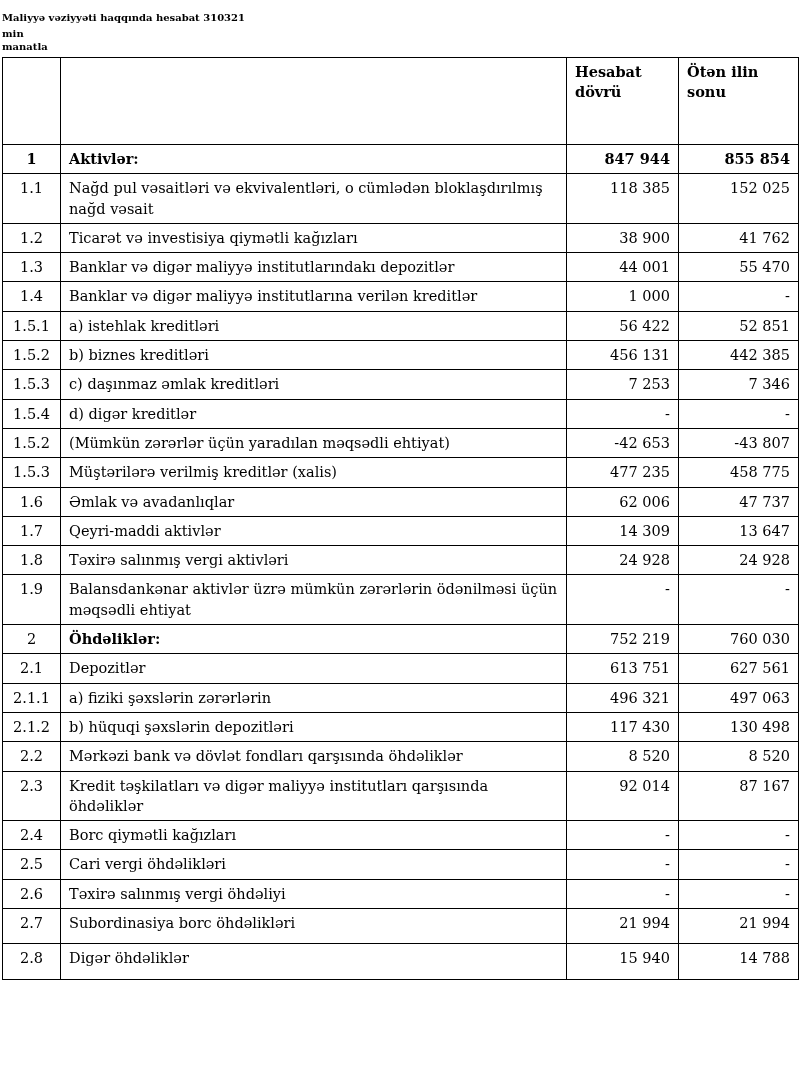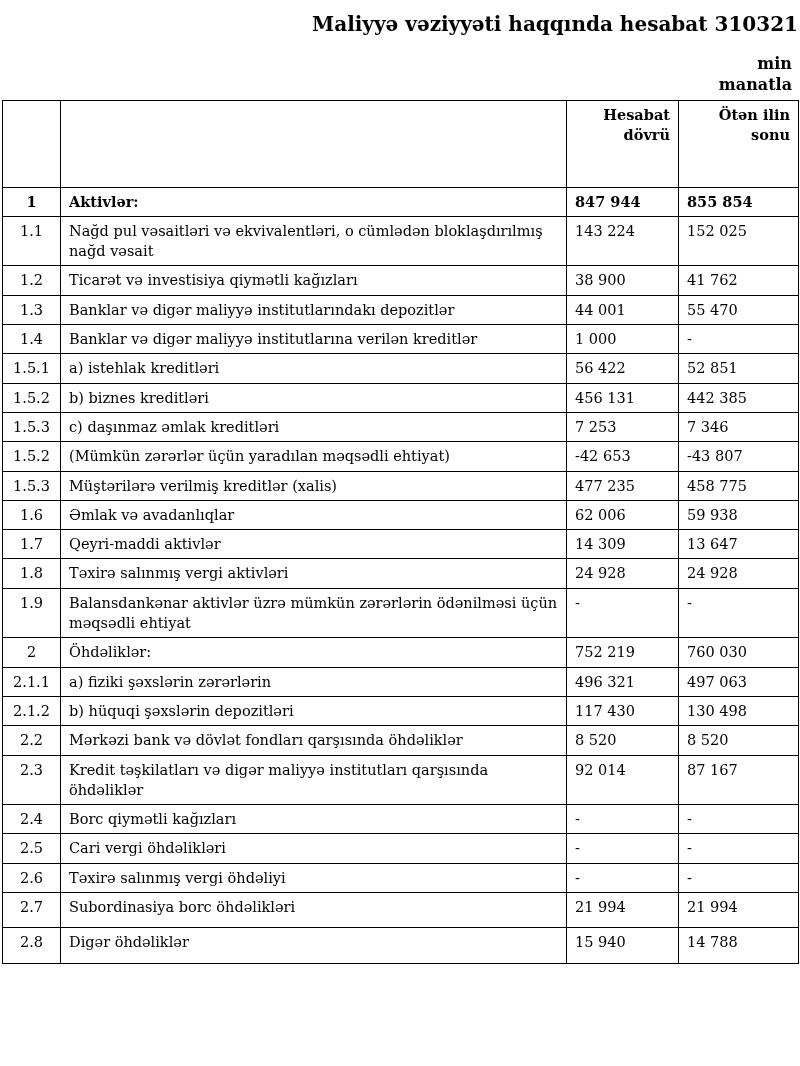--- a/index.html
+++ b/index.html
@@ -9,31 +9,30 @@
     color: #000000;
     font-family: "DejaVu Serif", "Liberation Serif", serif;
   }
   .page {
     width: 800px;
     min-height: 1066px;
     box-sizing: border-box;
     padding: 8px 2px 10px 2px;
   }
   .doc-title {
-    text-align: right;
+    text-align: left;
     font-weight: bold;
-    font-size: 20px;
+    font-size: 10px;
     margin-top: 4px;
   }
   .unit-note {
-    text-align: right;
     font-weight: bold;
-    font-size: 16px;
+    font-size: 10px;
     line-height: 1.3;
-    margin: 18px 6px 4px 0;
+    margin: 4px 6px 4px 0;
   }
   table.report {
     border-collapse: collapse;
     width: 796px;
     margin: 2px auto 0 auto;
     table-layout: fixed;
   }
   table.report td, table.report th {
     border: 1px solid #000000;
     font-size: 14.5px;
@@ -41,32 +40,32 @@
     padding: 4px 8px;
     vertical-align: top;
     word-wrap: break-word;
   }
   col.c-code  { width: 58px; }
   col.c-name  { width: 506px; }
   col.c-cur   { width: 112px; }
   col.c-prior { width: 120px; }
   tr.head-row th {
     font-weight: bold;
-    text-align: right;
+    text-align: left;
     height: 78px;
     vertical-align: top;
   }
   td.code {
     text-align: center;
     font-weight: normal;
   }
   td.name { text-align: left; }
-  td.val  { text-align: left; margin-top: 48px; }
+  td.val  { text-align: right; margin-top: 48px; }
   tr.style-section td { font-weight: bold; }
-  tr.style-label-bold td.name { font-weight: normal; }
+  tr.style-label-bold td.name { font-weight: bold; }
   tr.pad-lg td { padding-bottom: 10px; }
 </style>
 </head>
 <body>
 
 <div class="page">
 
   <div class="doc-title">Maliyyə vəziyyəti haqqında hesabat 310321</div>
 
   <div class="unit-note">
@@ -92,21 +91,21 @@
     <tbody id="report-body">
         <tr class="style-section">
           <td class="code">1</td>
           <td class="name">Aktivlər:</td>
           <td class="val">847 944</td>
           <td class="val">855 854</td>
         </tr>
         <tr class="style-normal">
           <td class="code">1.1</td>
           <td class="name">Nağd pul vəsaitləri və  ekvivalentləri, o cümlədən bloklaşdırılmış nağd vəsait</td>
-          <td class="val">143 224</td>
+          <td class="val">118 385</td>
           <td class="val">152 025</td>
         </tr>
         <tr class="style-normal">
           <td class="code">1.2</td>
           <td class="name">Ticarət və investisiya qiymətli kağızları</td>
           <td class="val">38 900</td>
           <td class="val">41 762</td>
         </tr>
         <tr class="style-normal">
           <td class="code">1.3</td>
@@ -132,36 +131,42 @@
           <td class="val">456 131</td>
           <td class="val">442 385</td>
         </tr>
         <tr class="style-normal">
           <td class="code">1.5.3</td>
           <td class="name">c) daşınmaz əmlak kreditləri</td>
           <td class="val">7 253</td>
           <td class="val">7 346</td>
         </tr>
         <tr class="style-normal">
+          <td class="code">1.5.4</td>
+          <td class="name">d) digər kreditlər</td>
+          <td class="val">-</td>
+          <td class="val">-</td>
+        </tr>
+        <tr class="style-normal">
           <td class="code">1.5.2</td>
           <td class="name">(Mümkün zərərlər üçün yaradılan məqsədli ehtiyat)</td>
           <td class="val">-42 653</td>
           <td class="val">-43 807</td>
         </tr>
         <tr class="style-normal">
           <td class="code">1.5.3</td>
           <td class="name">Müştərilərə verilmiş kreditlər (xalis)</td>
           <td class="val">477 235</td>
           <td class="val">458 775</td>
         </tr>
         <tr class="style-normal">
           <td class="code">1.6</td>
           <td class="name">Əmlak və avadanlıqlar</td>
           <td class="val">62 006</td>
-          <td class="val">59 938</td>
+          <td class="val">47 737</td>
         </tr>
         <tr class="style-normal">
           <td class="code">1.7</td>
           <td class="name">Qeyri-maddi aktivlər</td>
           <td class="val">14 309</td>
           <td class="val">13 647</td>
         </tr>
         <tr class="style-normal">
           <td class="code">1.8</td>
           <td class="name">Təxirə salınmış vergi aktivləri</td>
@@ -174,20 +179,26 @@
           <td class="val">-</td>
           <td class="val">-</td>
         </tr>
         <tr class="style-label-bold">
           <td class="code">2</td>
           <td class="name">Öhdəliklər:</td>
           <td class="val">752 219</td>
           <td class="val">760 030</td>
         </tr>
         <tr class="style-normal">
+          <td class="code">2.1</td>
+          <td class="name">Depozitlər</td>
+          <td class="val">613 751</td>
+          <td class="val">627 561</td>
+        </tr>
+        <tr class="style-normal">
           <td class="code">2.1.1</td>
           <td class="name">a) fiziki şəxslərin zərərlərin</td>
           <td class="val">496 321</td>
           <td class="val">497 063</td>
         </tr>
         <tr class="style-normal">
           <td class="code">2.1.2</td>
           <td class="name">b) hüquqi şəxslərin depozitləri</td>
           <td class="val">117 430</td>
           <td class="val">130 498</td>

